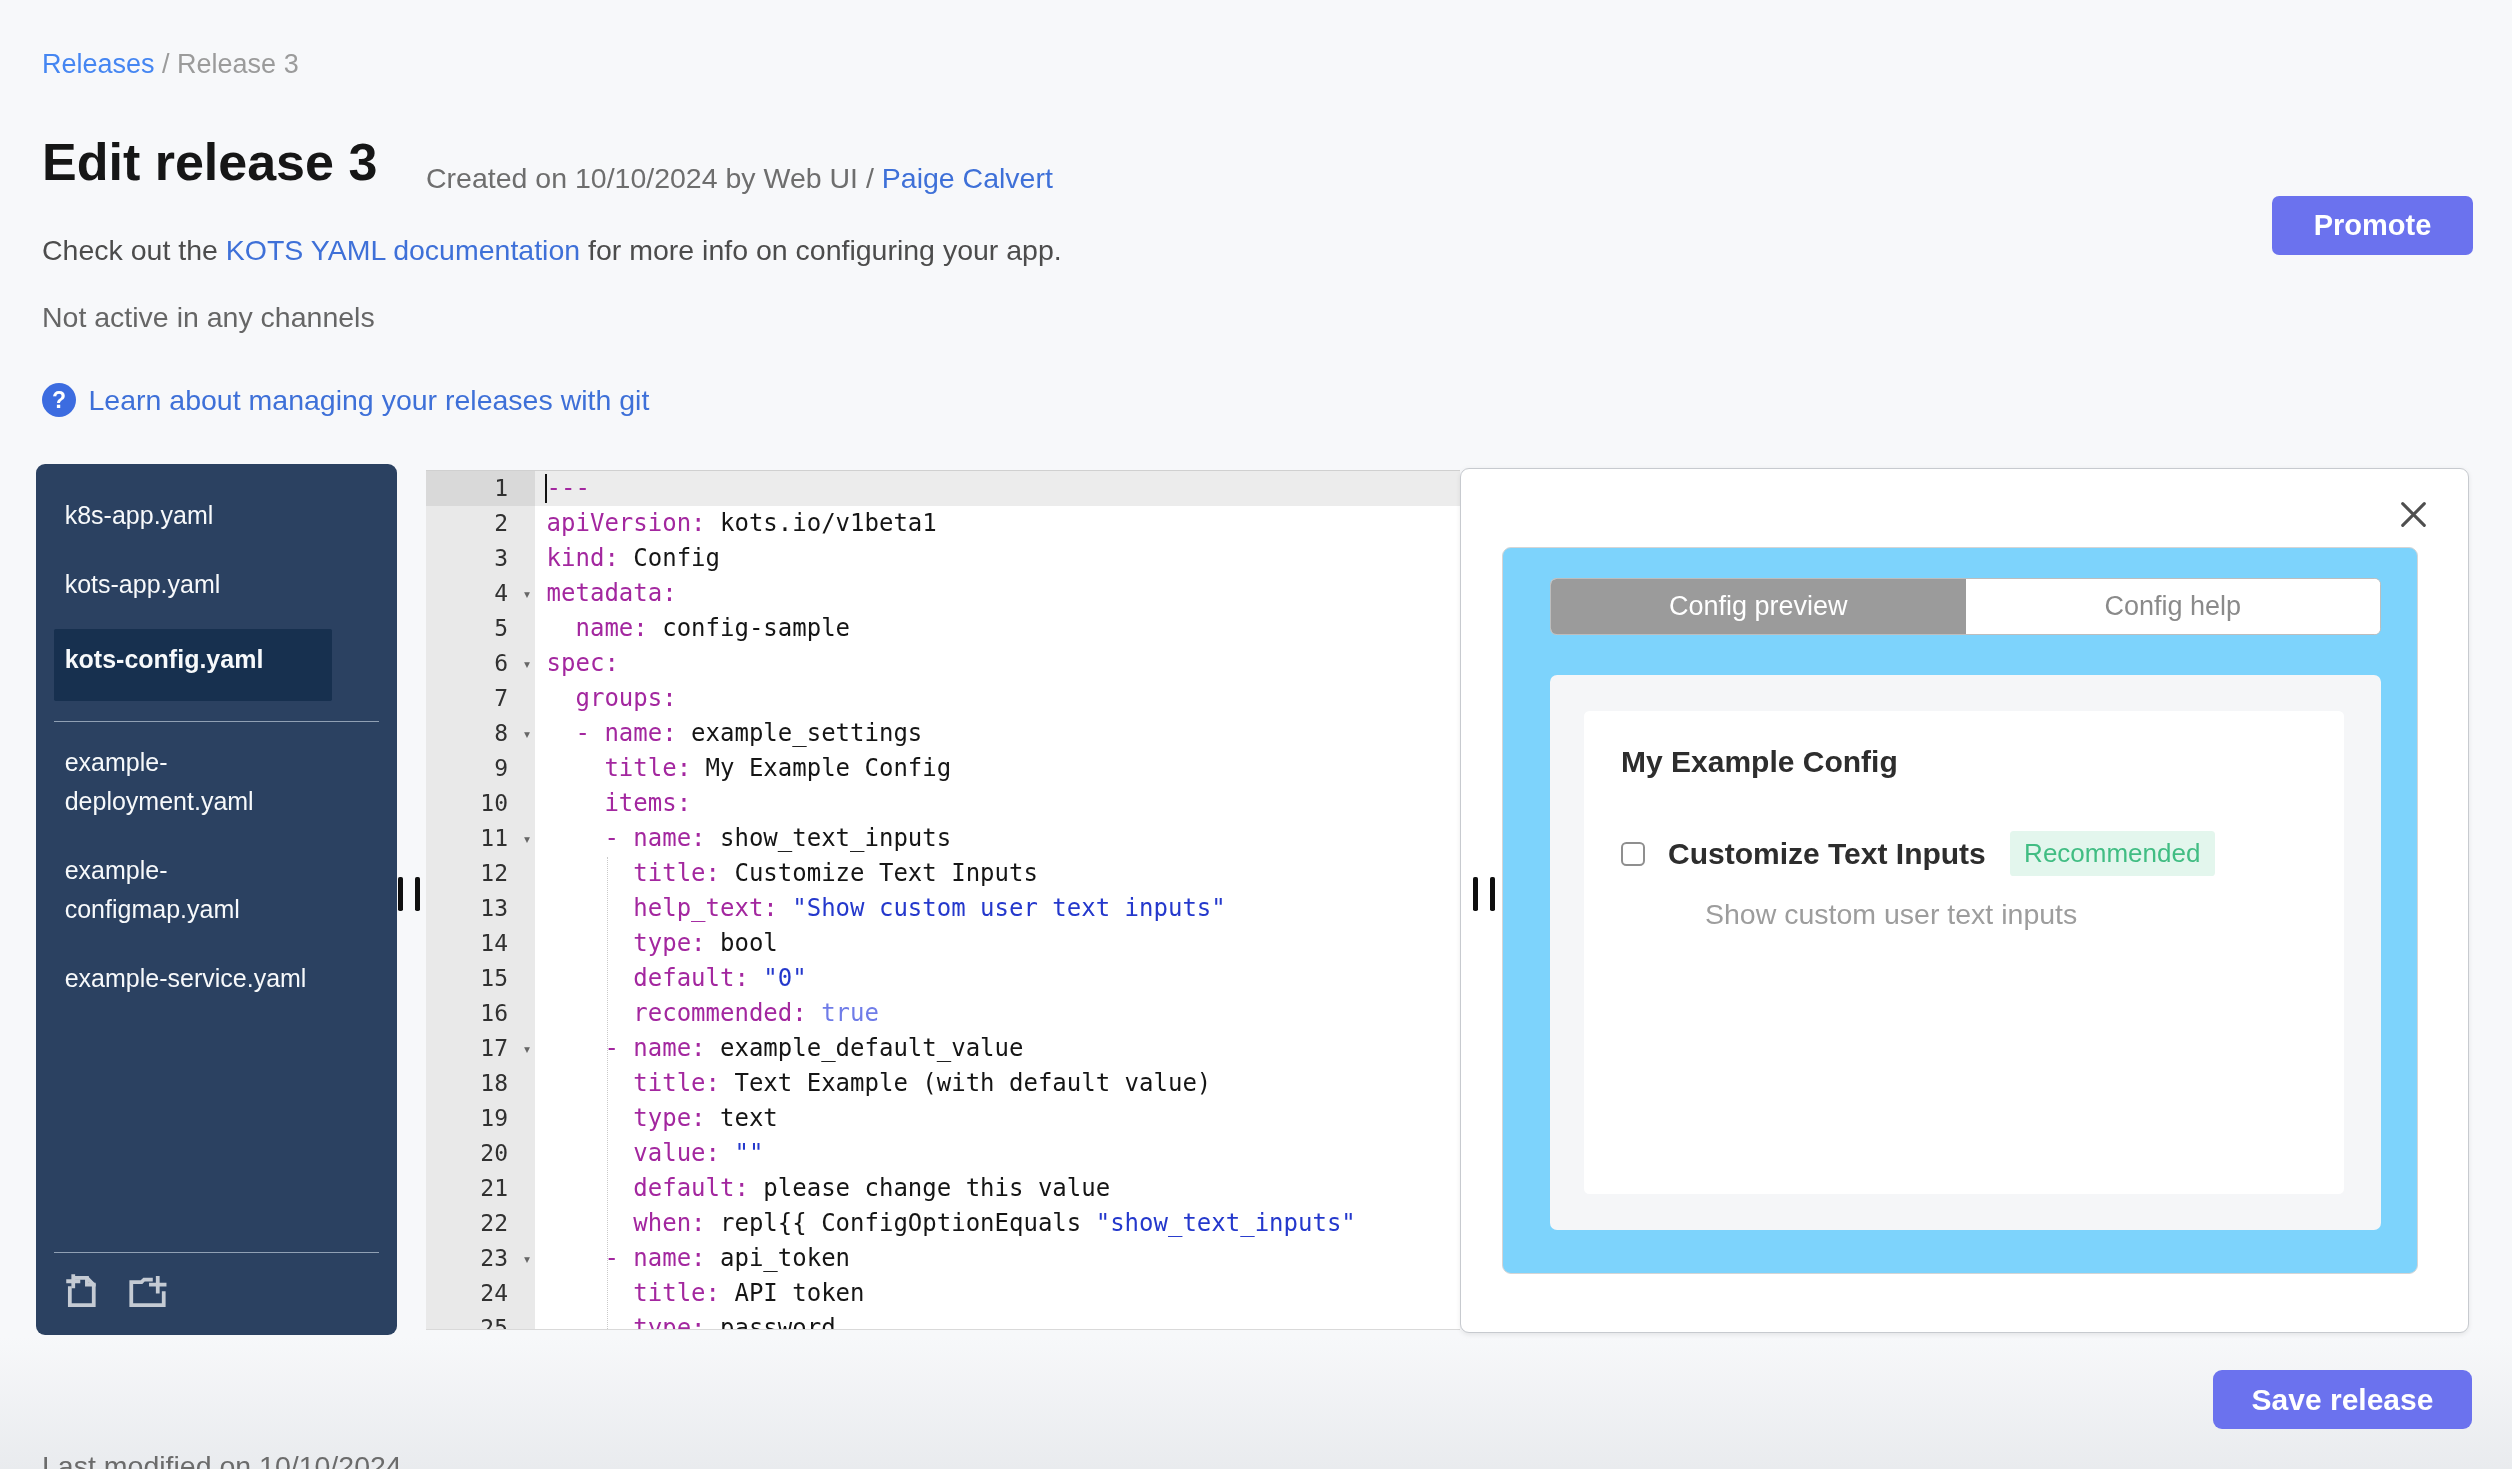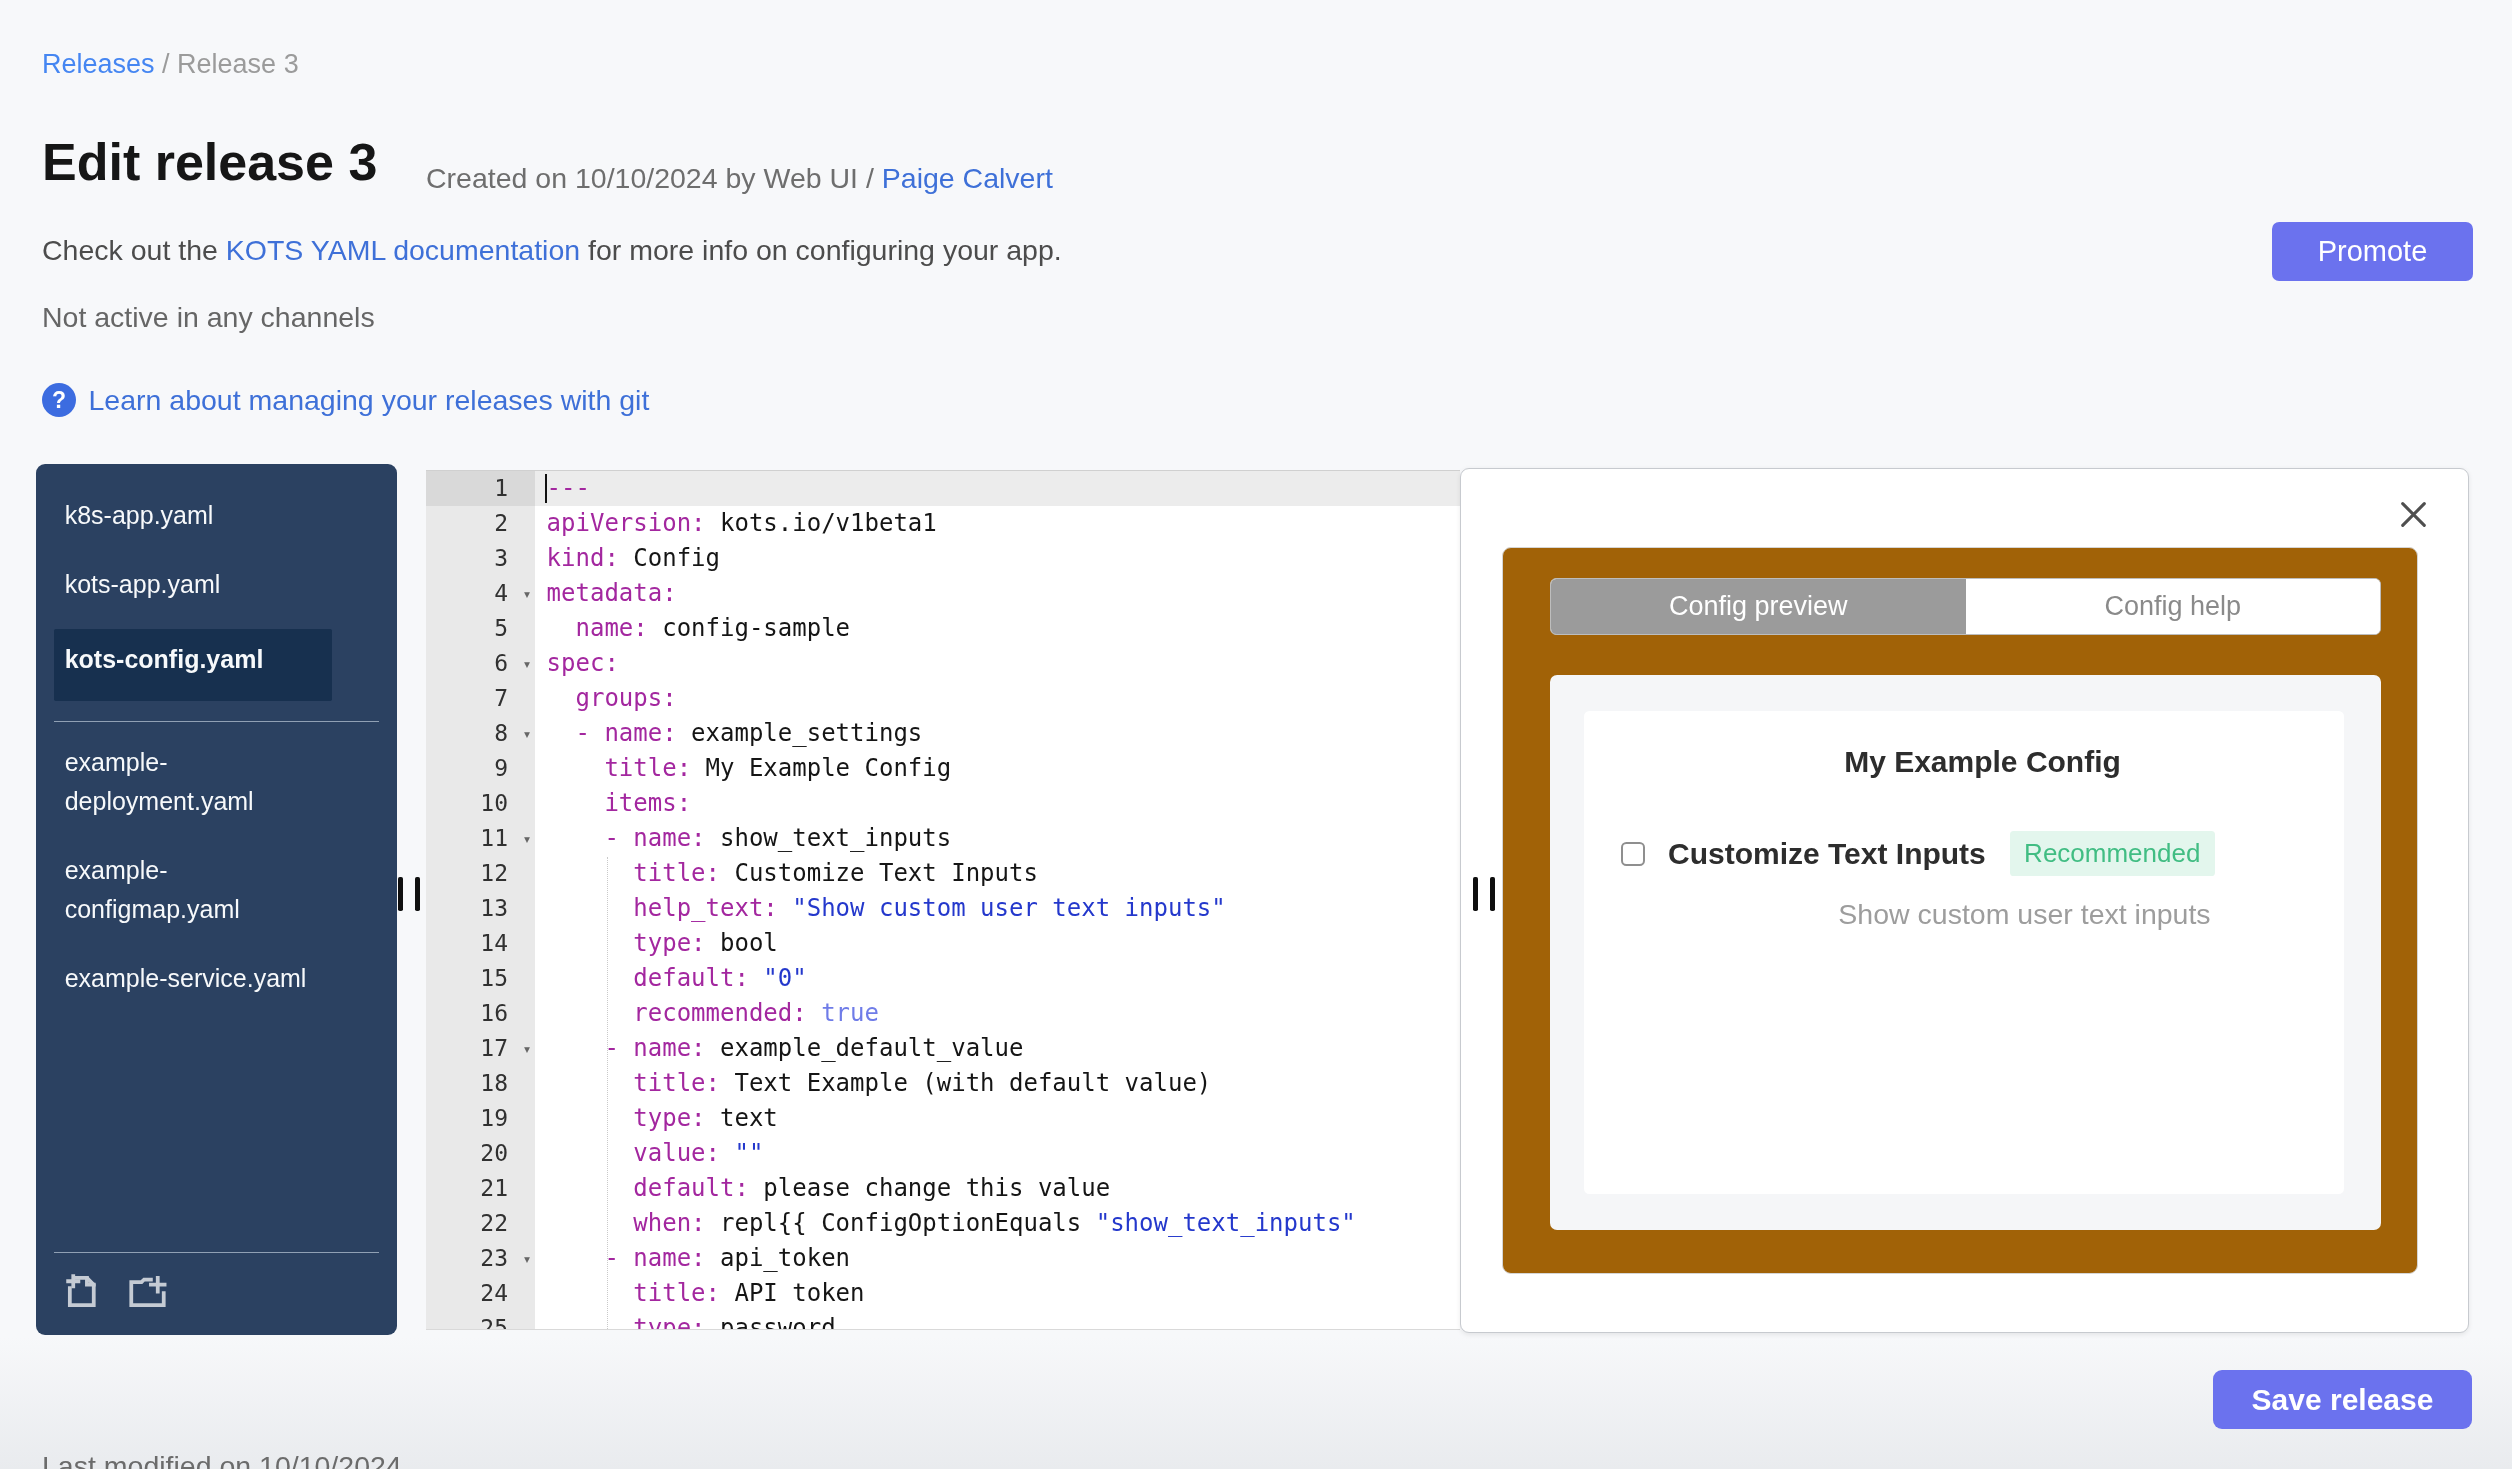--- a/index.html
+++ b/index.html
@@ -20,22 +20,22 @@
   
   .breadcrumb{position:absolute; left:42px; top:49px; font-size:27px; z-index:2;}
   .breadcrumb a{color:var(--breadcrumb-link); text-decoration:none; cursor:pointer;}
   .breadcrumb .crumb-sep, .breadcrumb .crumb-current{color:#9b9b9b;}
   .page-title{position:absolute; left:42px; top:132px; font-size:52px; font-weight:700; color:#161616; z-index:2;}
   .created-line{position:absolute; left:426px; top:162px; font-size:28.5px; color:#6e6e6e; z-index:2;}
   .created-line a{color:var(--link); text-decoration:none; cursor:pointer;}
   .doc-line{position:absolute; left:42px; top:234px; font-size:28.5px; color:#4c4c4c; z-index:2;}
   .doc-line a{color:var(--link); text-decoration:none; cursor:pointer;}
   .status-line{position:absolute; left:42px; top:301px; font-size:28.5px; color:#666; z-index:2;}
-  .promote-btn{position:absolute; left:2272px; top:222px; width:201px; height:59px;
-    background:var(--accent); color:#fff; font-size:29px; font-weight:400;
+  .promote-btn{position:absolute; left:2272px; top:196px; width:201px; height:59px;
+    background:var(--accent); color:#fff; font-size:29px; font-weight:700;
     border:none; border-radius:7.1px; cursor:pointer; z-index:2;
     display:flex; align-items:center; justify-content:center; font-family:inherit;}
   .git-row{position:absolute; left:42px; top:383px; display:flex; align-items:center; z-index:2; cursor:pointer;}
   .help-circle{width:34px; height:34px; border-radius:50%; background:var(--help-circle);
     color:#fff; font-size:23px; font-weight:700; display:flex; align-items:center; justify-content:center; flex:none;}
   .git-link{margin-left:12.5px; font-size:28.5px; color:var(--link); text-decoration:none;}
 
   
   .sidebar{position:absolute; left:36px; top:464px; width:361px; height:871px;
     background:var(--sidebar-bg); border-radius:9px; padding-top:27px; z-index:1;}
@@ -66,21 +66,21 @@
 
   
   .handle-bar{position:absolute; width:4.5px; height:34px; background:#0f0f0f; border-radius:1.8px; z-index:5; cursor:col-resize;}
 
   
   .right-panel{position:absolute; left:1460px; top:468px; width:1009px; height:865px;
     background:#fff; border:0.9px solid #c7cacf; border-radius:9px;
     box-shadow:0 1.8px 5.3px rgba(0,0,0,0.08); z-index:2;}
   .close-x{position:absolute; right:36px; top:27px; width:37px; height:37px; cursor:pointer;}
   .inner-card{position:absolute; left:41px; top:78px; width:916px; height:727px;
-    border:0.9px solid #d5d5d5; border-radius:9px; background:#a16207;text-align:center;}
+    border:0.9px solid #d5d5d5; border-radius:9px; background:#7dd3fc;}
   .tabs{position:absolute; left:47px; top:30px; width:831px; height:57px; display:flex;
     border:0.9px solid #bdbdbd; border-radius:6.2px; overflow:hidden; background:#fff;}
   .tab{flex:1; display:flex; align-items:center; justify-content:center;
     font-size:27px; color:#8a8a8a; background:#fff; cursor:pointer;}
   .tab.active{background:var(--tab-active); color:#fff;}
   .gray-area{position:absolute; left:47px; top:127px; width:831px; height:555px;
     background:#f5f6f8; border-radius:7.1px;}
   .white-card{position:absolute; left:34px; top:36px; width:760px; height:483px;
     background:#fff; border-radius:5.3px; padding:34px 0 0 37px;}
   .group-title{font-size:30px; font-weight:700; color:#2d2d2d;}

